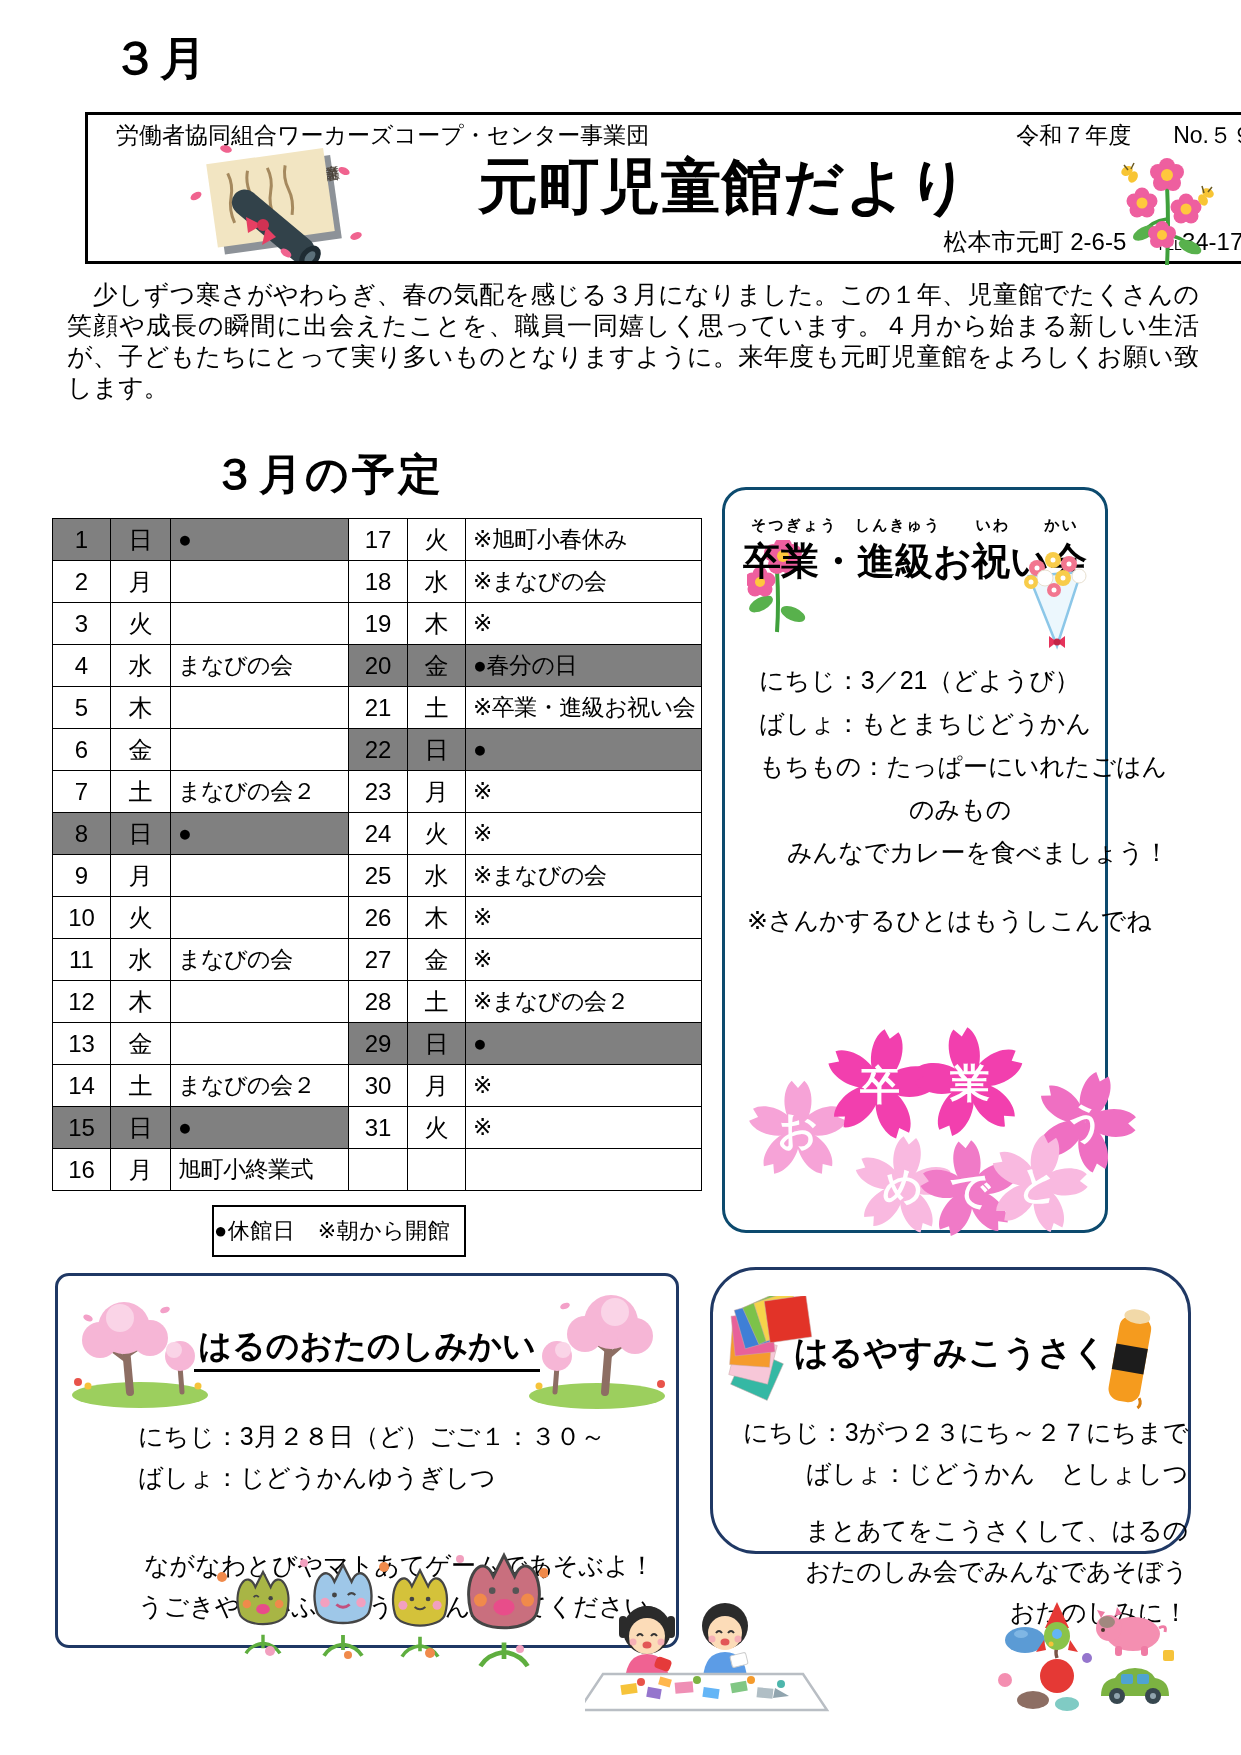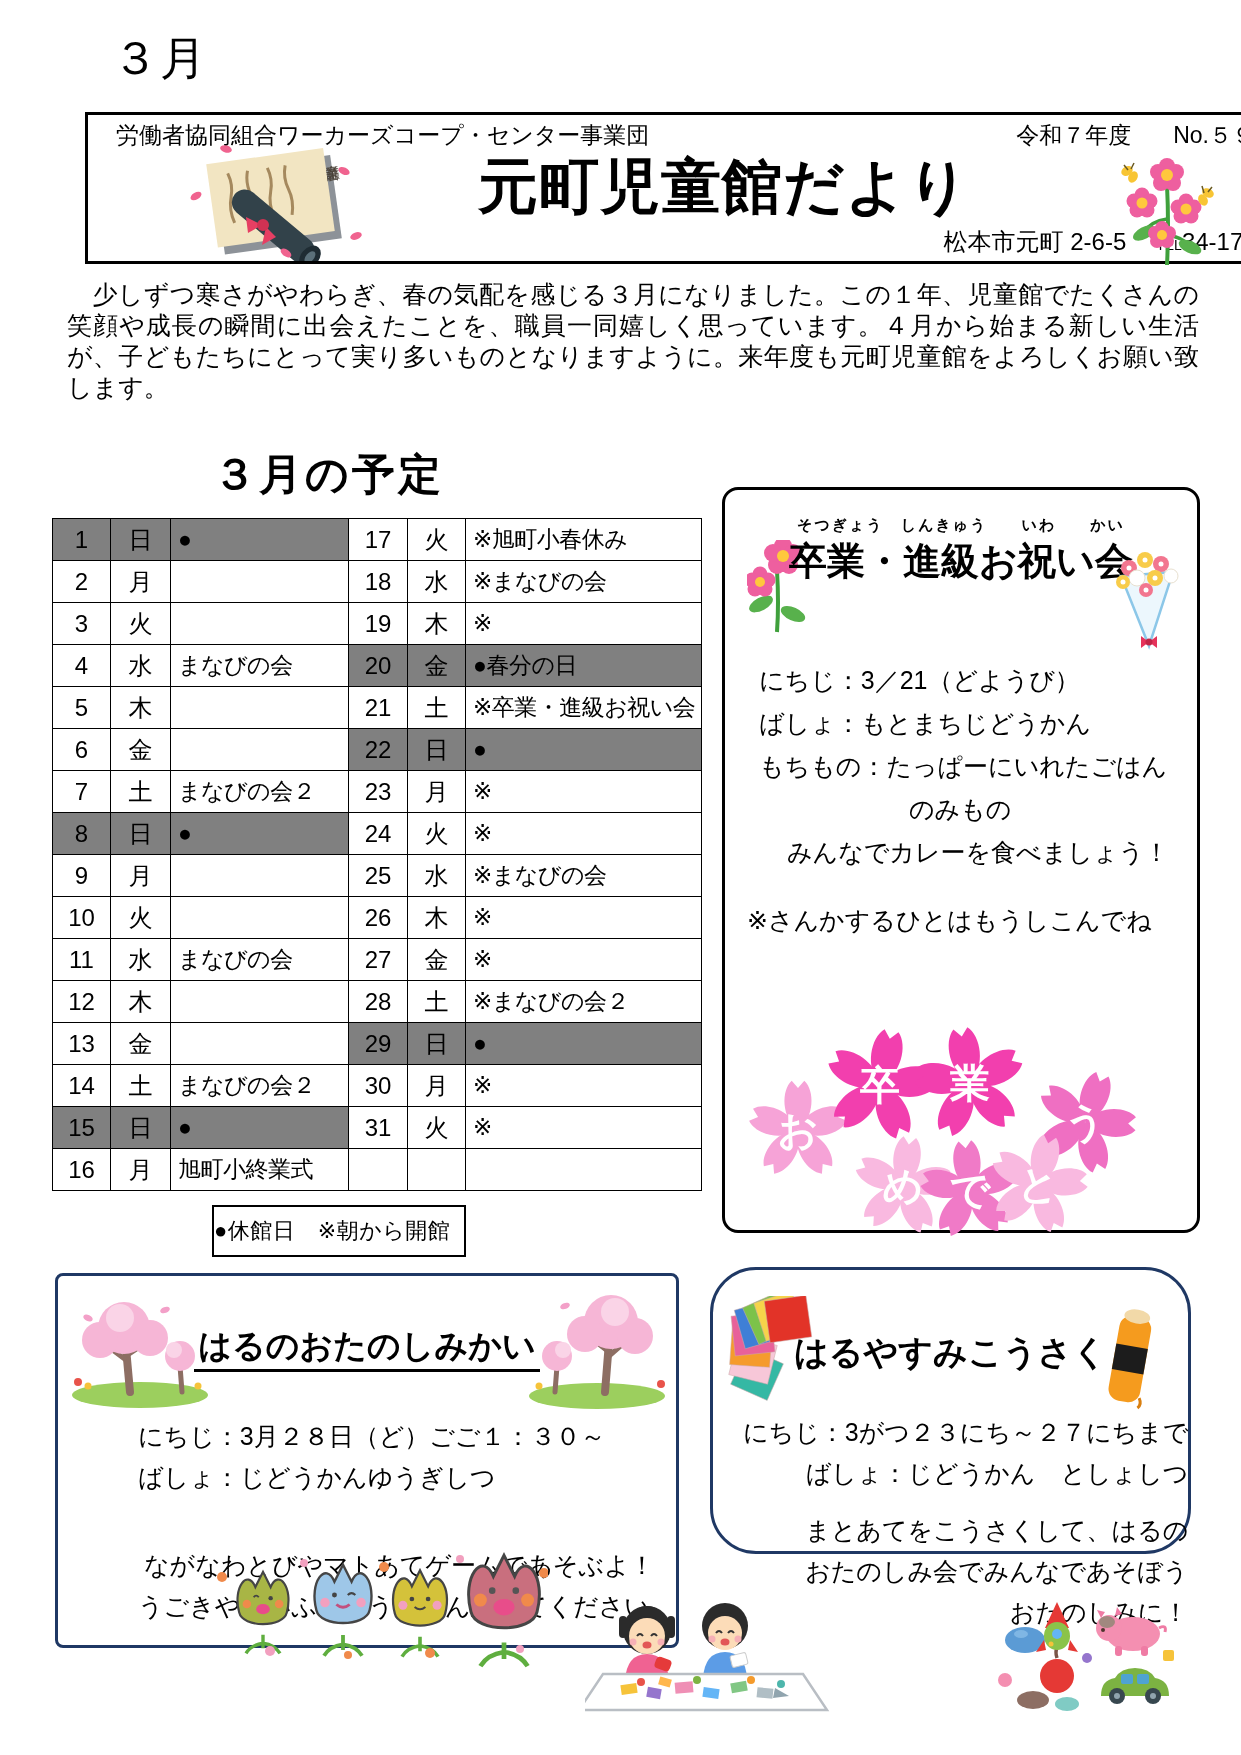--- a/index.html
+++ b/index.html
@@ -7,21 +7,21 @@
   body {
     position:relative;
     width:1241px; height:1755px;
     font-family:"Liberation Sans","DejaVu Sans",sans-serif;
     color:#000;
     overflow:hidden;
   }
   .abs { position:absolute; }
 
   
-  .month-label { left:112px; top:28px; font-size:46px; font-weight:400; letter-spacing:2px; }
+  .month-label { left:112px; top:28px; font-size:46px; font-weight:700; letter-spacing:2px; }
 
   .header-box {
     left:85px; top:112px; width:1218px; height:152px;
     border:3px solid #000; background:#fff;
   }
   .header-org { position:absolute; left:28px; top:5px; font-size:23px; }
   .header-yearno { position:absolute; right:22px; top:5px; font-size:23px; }
   .header-yearno .no { margin-left:42px; }
   .header-title {
     position:absolute; left:180px; right:120px; top:32px;
@@ -56,43 +56,43 @@
   .calendar td.closed { background:#808080; }
 
   .legend-box {
     left:212px; top:1205px; width:254px; height:52px;
     border:2px solid #000; display:flex; align-items:center; justify-content:flex-start;
     font-size:22px; letter-spacing:0.5px;
   }
 
   
   .party-panel {
-    left:722px; top:487px; width:478px; height:746px;
-    border:3px solid #000000; border-radius:16px; background:#fff;
+    left:722px; top:487px; width:386px; height:746px;
+    border:3px solid #0c4a6e; border-radius:24px; background:#fff;
   }
   .party-title-wrap { position:absolute; left:0; right:0; top:26px; text-align:center; }
   .party-furigana { font-size:15px; font-weight:700; letter-spacing:2px; margin-bottom:1px; }
   .party-title { font-size:38px; font-weight:900; letter-spacing:0px; white-space:nowrap; }
   .party-flower { position:absolute; left:22px; top:50px; width:62px; height:96px; }
   .party-bouquet { position:absolute; right:14px; top:48px; width:74px; height:118px; }
   .party-lines { position:absolute; left:34px; top:172px; font-size:25px; line-height:36px; }
   .party-lines .ln { margin-bottom:7px; white-space:nowrap; }
   .party-lines .ind1 { margin-left:104px; }
   .party-lines .ind2 { margin-left:150px; }
   .party-lines .gap  { margin-top:32px; }
   .party-lines .out  { margin-left:-12px; }
   .party-lines .ind3 { margin-left:28px; }
   .congrats { position:absolute; left:26px; top:548px; width:424px; height:186px; overflow:visible; }
   .congrats text { font-size:40px; font-weight:800; fill:#fff;
                    font-family:"Liberation Sans","DejaVu Sans",sans-serif; }
 
   
   .fun-panel {
     left:55px; top:1273px; width:624px; height:375px;
-    border:3px solid #1f3864; border-radius:8px; background:#fff;padding-left:27px;
+    border:3px solid #1f3864; border-radius:14px; background:#fff;padding-left:27px;
   }
   .fun-title {
     position:absolute; left:0; right:0; top:48px; text-align:center;
   }
   .fun-title span {
     font-size:33px; font-weight:900; border-bottom:3px solid #000; padding:0 4px 5px 4px;
     white-space:nowrap;
   }
   .fun-lines { position:absolute; left:80px; top:140px; font-size:25px; line-height:41px; }
   .fun-lines .ln { white-space:nowrap; }

